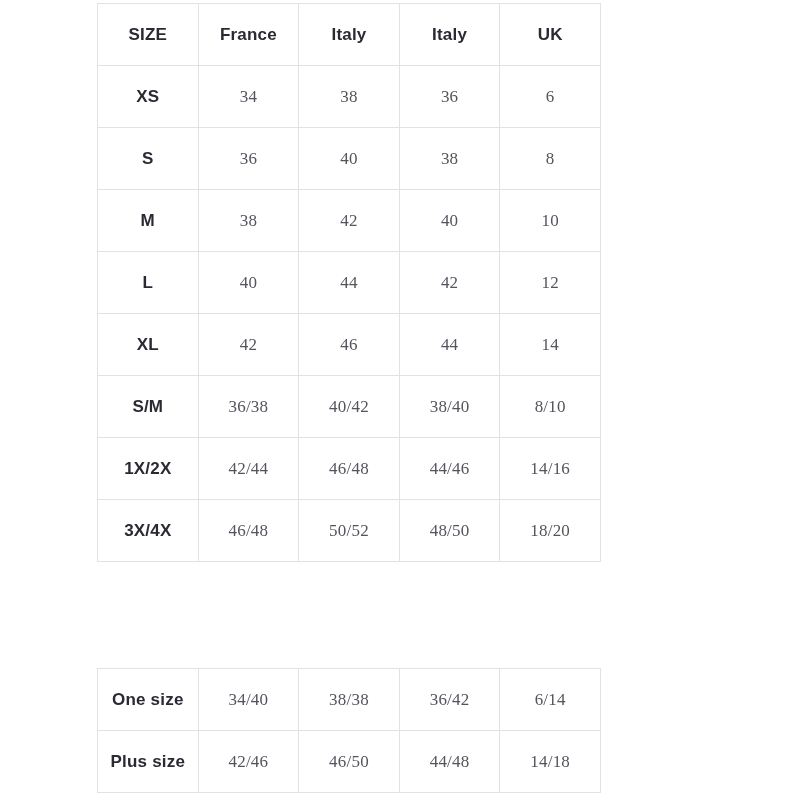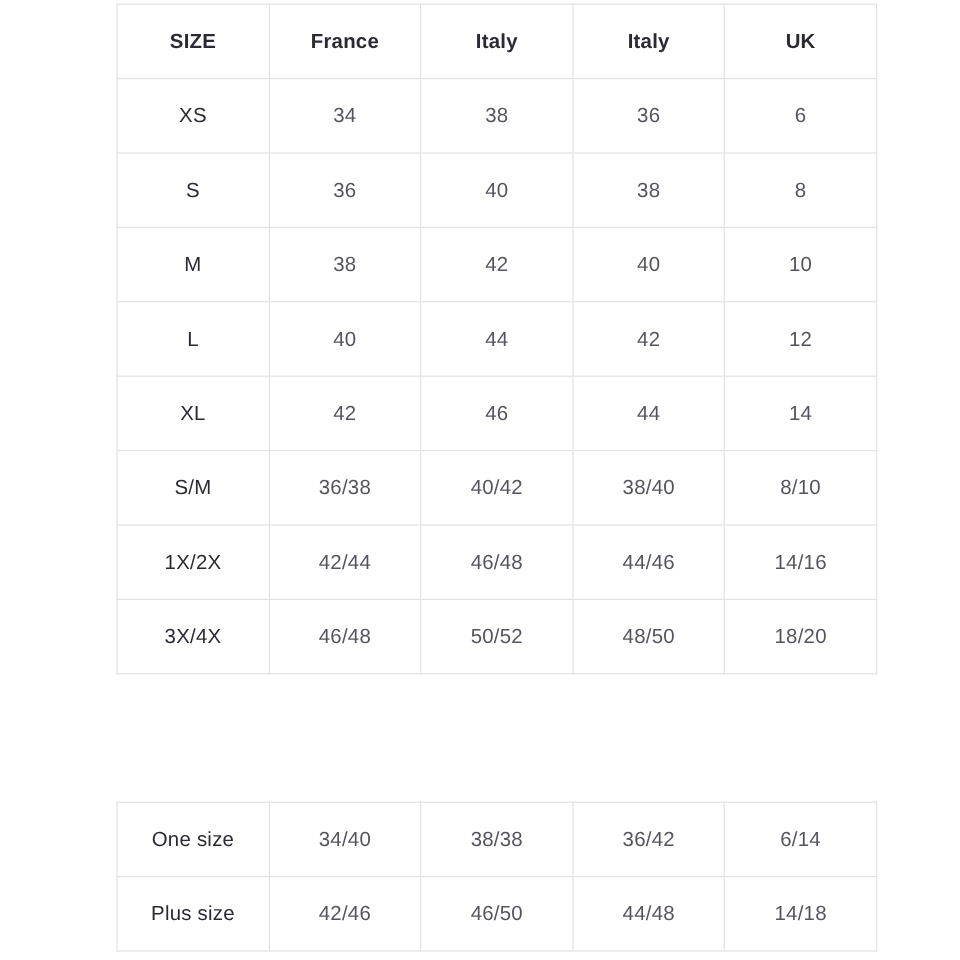--- a/index.html
+++ b/index.html
@@ -18,21 +18,21 @@
   .page {
     position: relative;
     width: 800px;
     height: 800px;
     background: var(--background);
     overflow: hidden;
   }
   table.size-table {
     position: absolute;
     left: 97px;
-    width: 634px;
+    width: 504px;
     border-collapse: collapse;
     table-layout: fixed;
     background: var(--background);
   }
   #table-main { top: 3px; }
   #table-special { top: 668px; }
   table.size-table th,
   table.size-table td {
     border: 1px solid var(--border);
     text-align: center;
@@ -40,26 +40,27 @@
     font-size: 17px;
     padding: 0;
     letter-spacing: 0.2px;
   }
   table.size-table tr { height: 62px; }
   th.col-h {
     font-weight: 700;
     color: var(--heading-text);
   }
   th.row-l {
-    font-weight: 400;
+    font-weight: 700;
     color: var(--heading-text);
   }
   td.val {
     font-weight: 400;
     color: var(--value-text);
+    font-family: Liberation Serif, serif;
   }
 </style>
 </head>
 <body>
 
 <div class="page">
 
   <table class="size-table" id="table-main">
     <thead>
         <tr>

